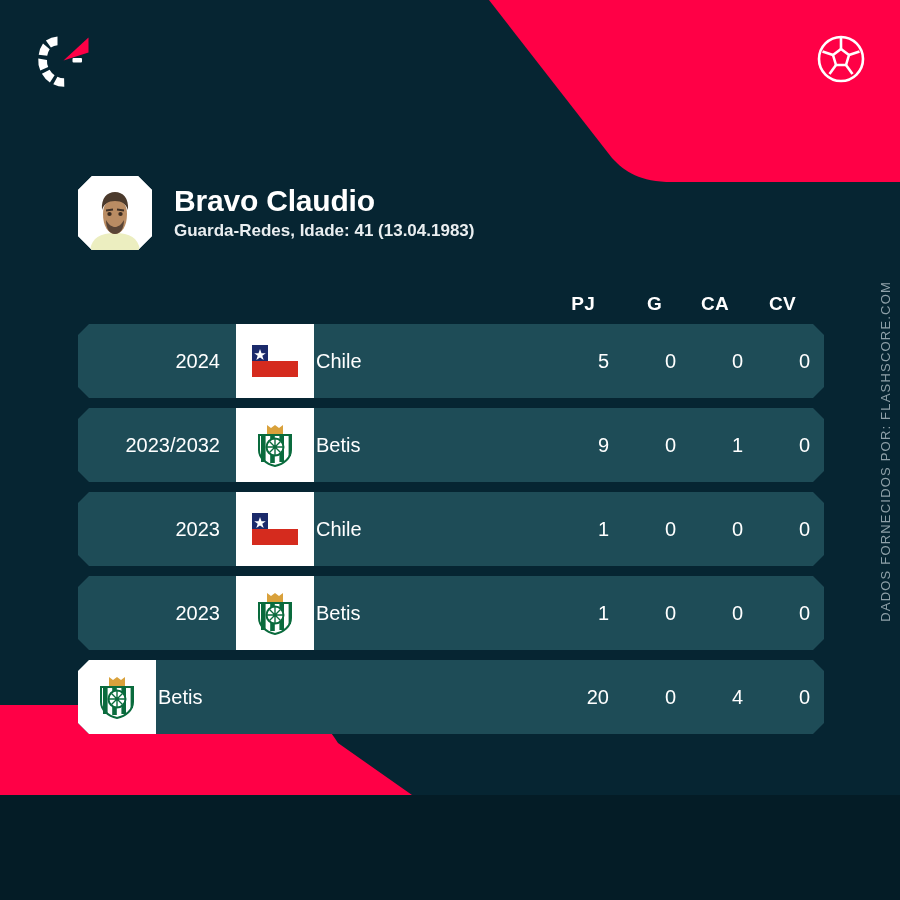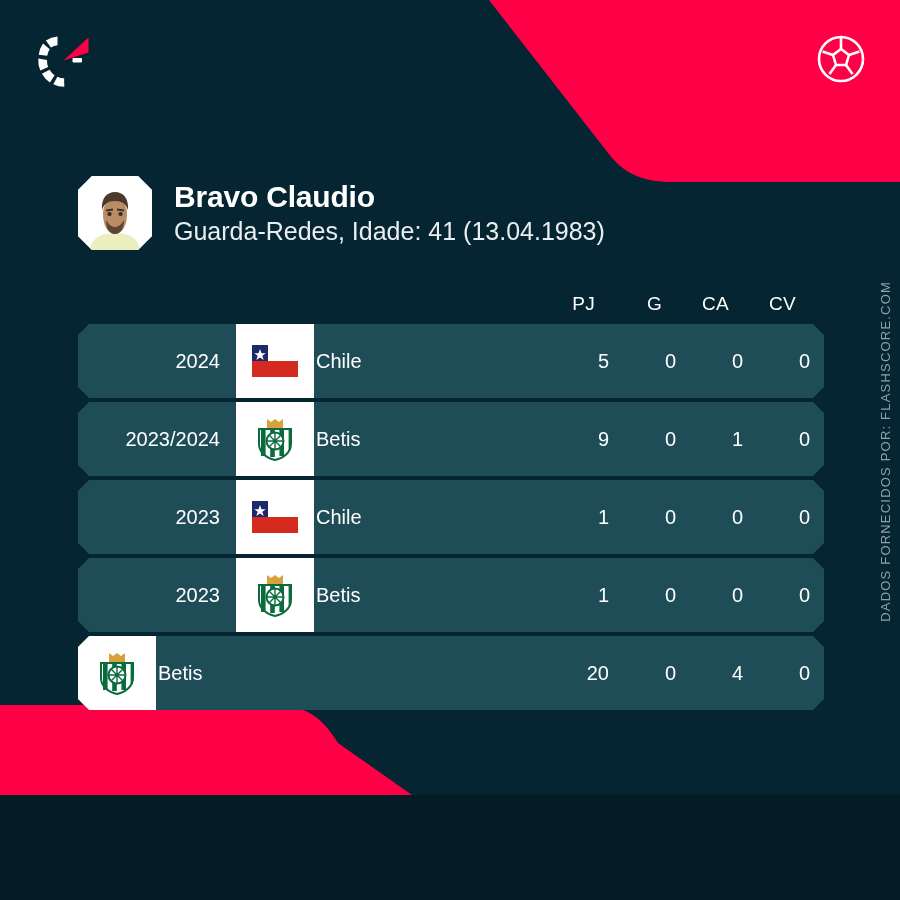--- a/index.html
+++ b/index.html
@@ -69,22 +69,22 @@
   .player-text { display: flex; flex-direction: column; gap: 5px; }
   .player-name {
     color: #ffffff;
     font-size: 30px;
     font-weight: bold;
     letter-spacing: -0.2px;
     line-height: 1.05;
   }
   .player-meta {
     color: #e9eef0;
-    font-size: 25px;
-    font-weight: normal;
+    font-size: 17px;
+    font-weight: bold;
     line-height: 1.1;
   }
 
   
   .table {
     position: absolute;
     left: 78px; top: 284px;
     width: 746px;
   }
   .thead {
@@ -93,30 +93,30 @@
     height: 40px;
     padding-right: 14px;
   }
   .thead .spacer { flex: 1 1 auto; }
   .th {
     width: 67px;
     flex: none;
     text-align: right;
     color: #ffffff;
     font-size: 19px;
-    font-weight: normal;
+    font-weight: bold;
     letter-spacing: 0.3px;
   }
 
   .row {
     position: relative;
     display: flex;
     align-items: stretch;
     height: 74px;
-    margin-bottom: 4px;
+    margin-bottom: 10px;
     background: #1e4c57;
     clip-path: polygon(11px 0, calc(100% - 11px) 0, 100% 11px,
                        100% calc(100% - 11px), calc(100% - 11px) 100%,
                        11px 100%, 0 calc(100% - 11px), 0 11px);
   }
   .cell-season {
     width: 158px;
     flex: none;
     display: flex;
     align-items: center;
@@ -254,21 +254,21 @@
       </div>
       <div class="cell-team">Chile</div>
       <div class="cell-stat">5</div>
       <div class="cell-stat">0</div>
       <div class="cell-stat">0</div>
       <div class="cell-stat">0</div>
       <div class="stats-pad"></div>
     </div>
 
     <div class="row">
-      <div class="cell-season">2023/2024</div>
+      <div class="cell-season">2023/2032</div>
       <div class="cell-badge">
         <svg width="40" height="46" viewBox="0 0 40 46">
           <path d="M20,3 L24,6 L28,3 L28,9 L12,9 L12,3 L16,6 Z" fill="#d9a13b"></path>
           <rect x="12" y="9" width="16" height="3" fill="#d9a13b"></rect>
           <path d="M4,13 L36,13 L36,28 C36,36 29,42 20,44 C11,42 4,36 4,28 Z" fill="#ffffff" stroke="#0a6b3d" stroke-width="2"></path>
           <rect x="6" y="14" width="4.6" height="26" fill="#0a6b3d"></rect>
           <rect x="15.2" y="14" width="4.6" height="27" fill="#0a6b3d"></rect>
           <rect x="24.4" y="14" width="4.6" height="26" fill="#0a6b3d"></rect>
           <rect x="33.6" y="14" width="2.4" height="20" fill="#0a6b3d"></rect>
           <circle cx="20" cy="25" r="8.5" fill="#ffffff" stroke="#0a6b3d" stroke-width="2"></circle>

